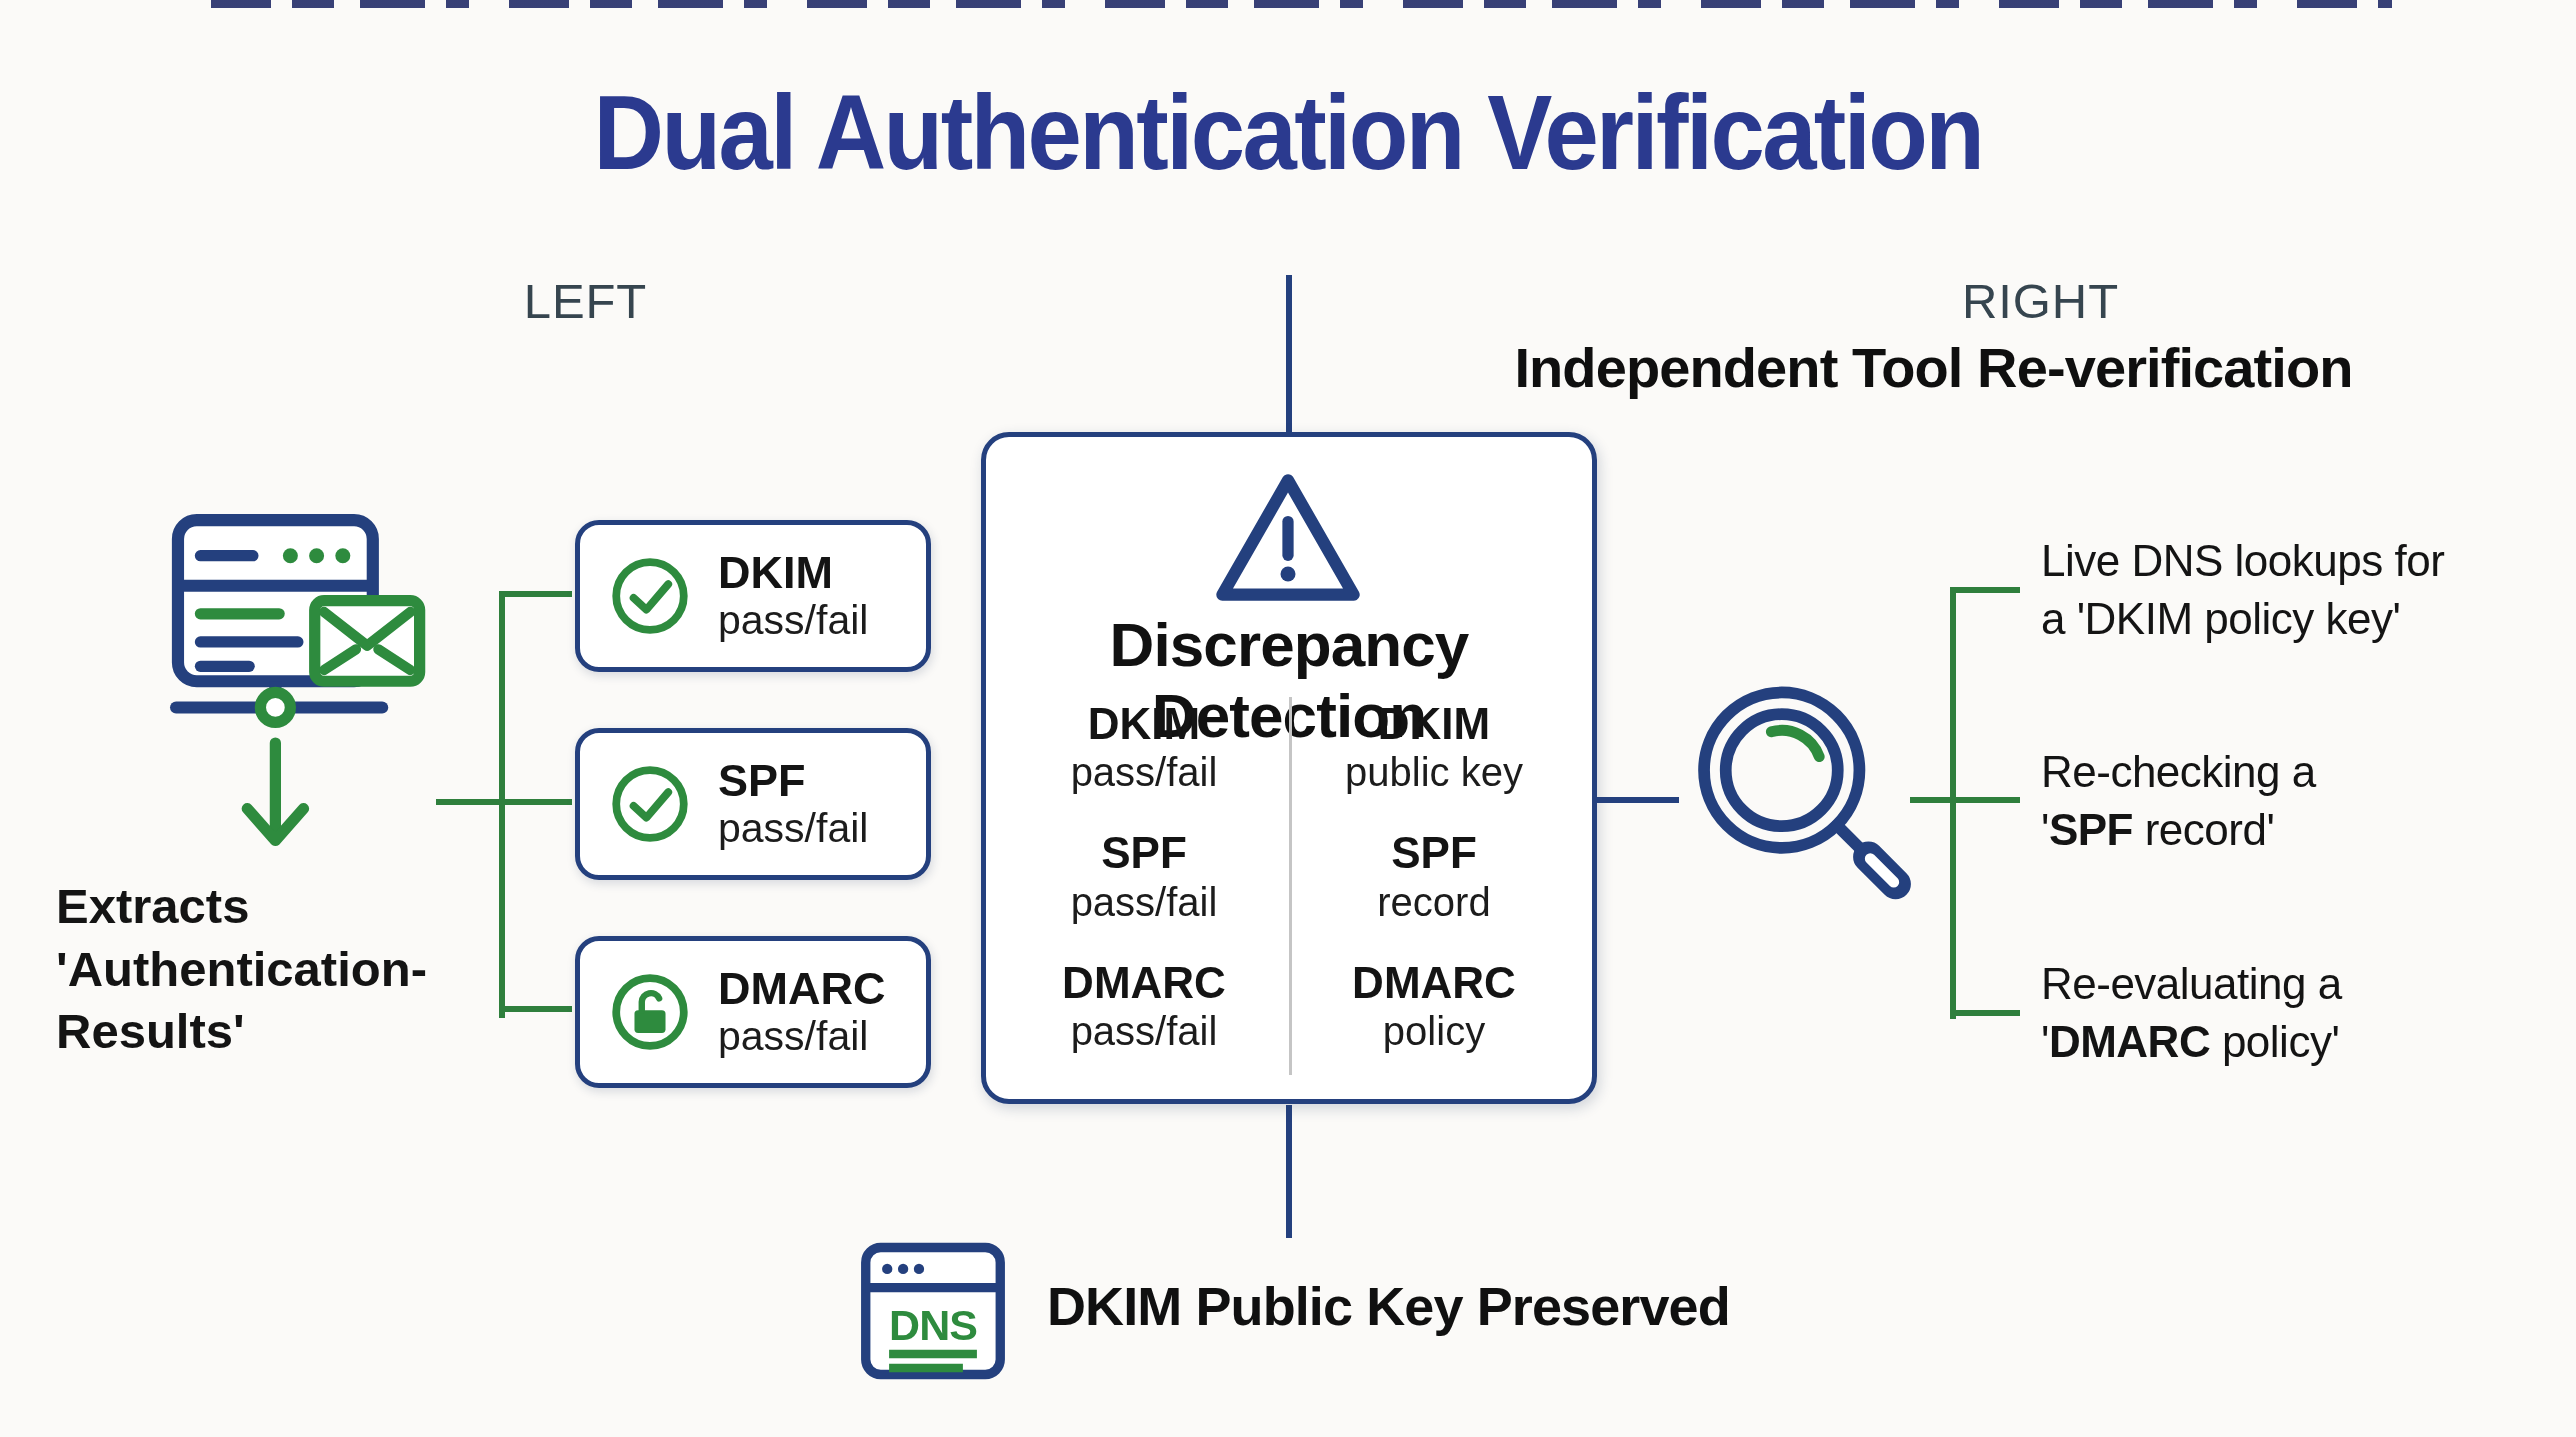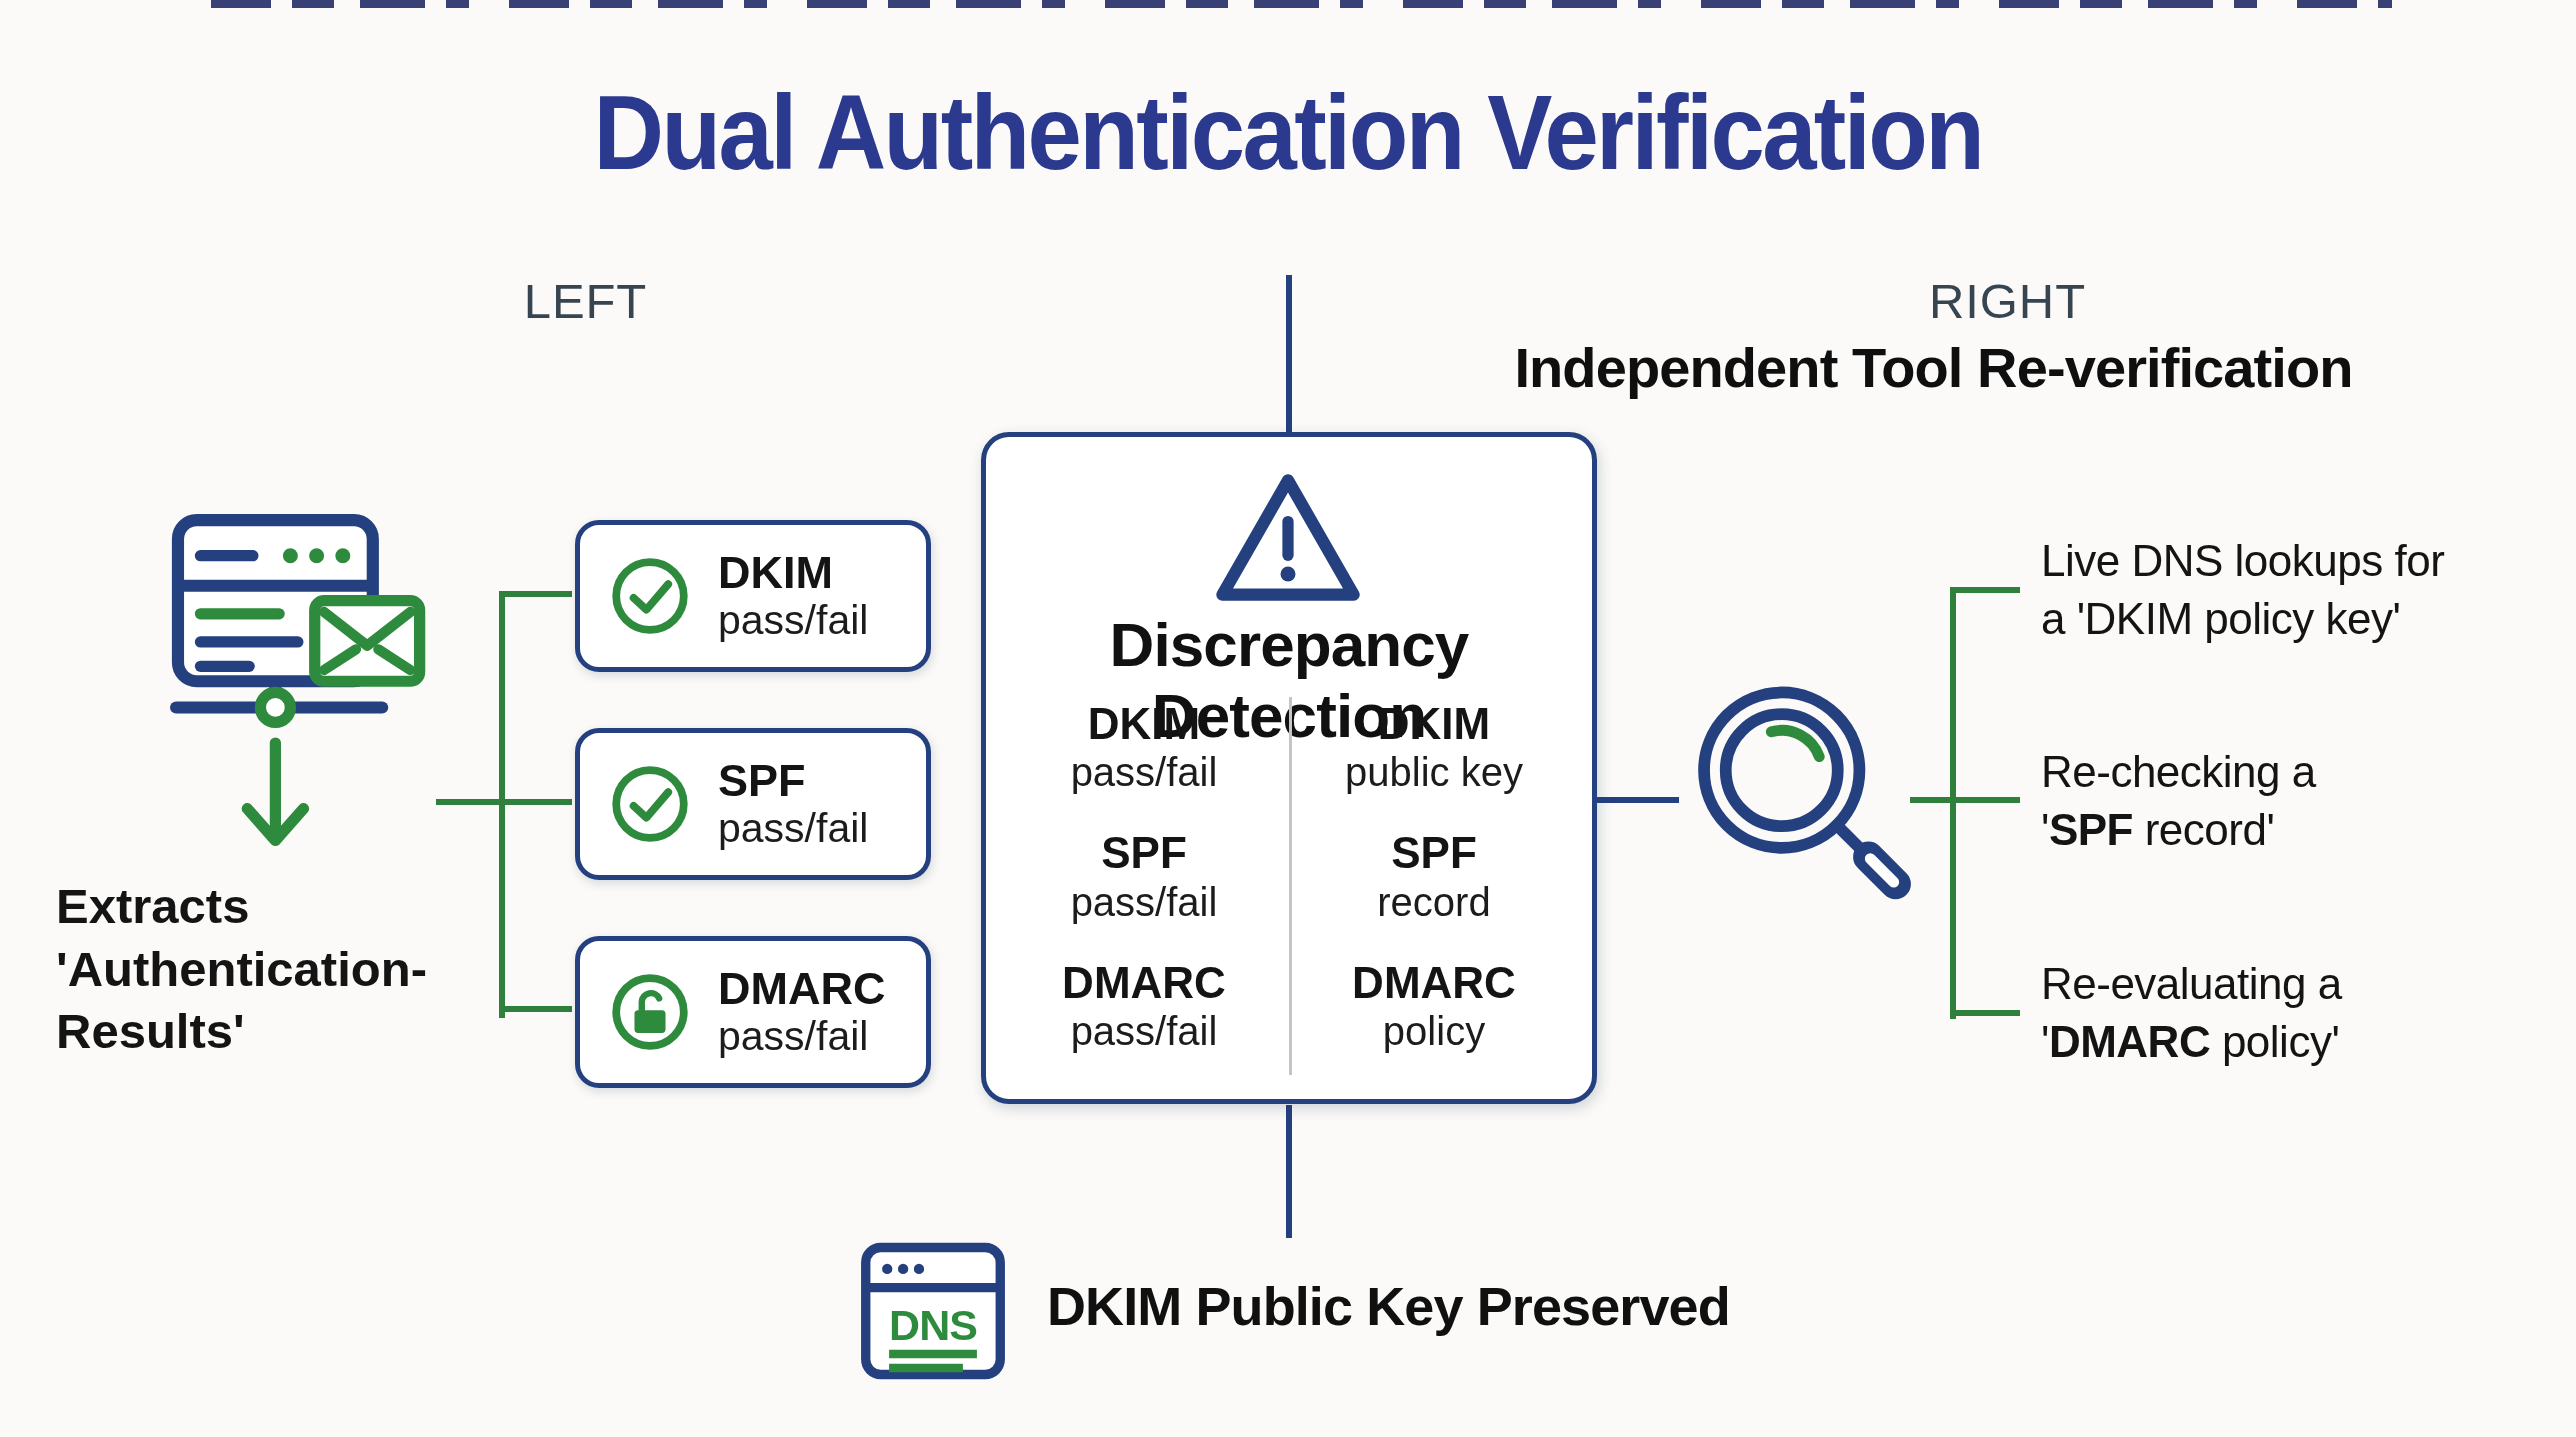--- a/index.html
+++ b/index.html
@@ -13,21 +13,21 @@
   .top-artifacts{position:absolute;left:211px;top:0;width:2181px;height:8.4px;opacity:.92;
     background-image:repeating-linear-gradient(90deg,#27306b 0 60px,transparent 60px 81px,#27306b 81px 123px,transparent 123px 149px,#27306b 149px 214px,transparent 214px 235px,#27306b 235px 258px,transparent 258px 298px);}
 
   .title{position:absolute;left:0;top:73px;width:100%;text-align:center;
     font-size:105px;font-weight:bold;color:var(--title_navy);letter-spacing:-2.8px;transform:scaleX(.93)}
 
   .col-tag{position:absolute;text-align:center;font-size:49px;color:var(--slate);letter-spacing:0.9px}
   .col-heading{position:absolute;text-align:center;font-size:56px;font-weight:bold;color:#0f0f0f;letter-spacing:-0.9px}
   .left-tag{left:253px;top:273px;width:665px}
   .left-heading{left:253px;top:335px;width:665px}
-  .right-tag{left:1549px;top:273px;width:917px}
+  .right-tag{left:1582px;top:273px;width:917px}
   .right-heading{left:1475px;top:335px;width:917px}
 
   .abs{position:absolute}
   .hline{position:absolute;height:5.6px}
   .vline{position:absolute;width:5.6px}
   .navy-line{background:var(--navy)}
   .green-line{background:var(--line_green)}
 
   .extracts{position:absolute;left:56px;top:875px;width:487px;text-align:left;
     font-size:49px;font-weight:bold;color:#141414;line-height:1.28;white-space:pre-line}

